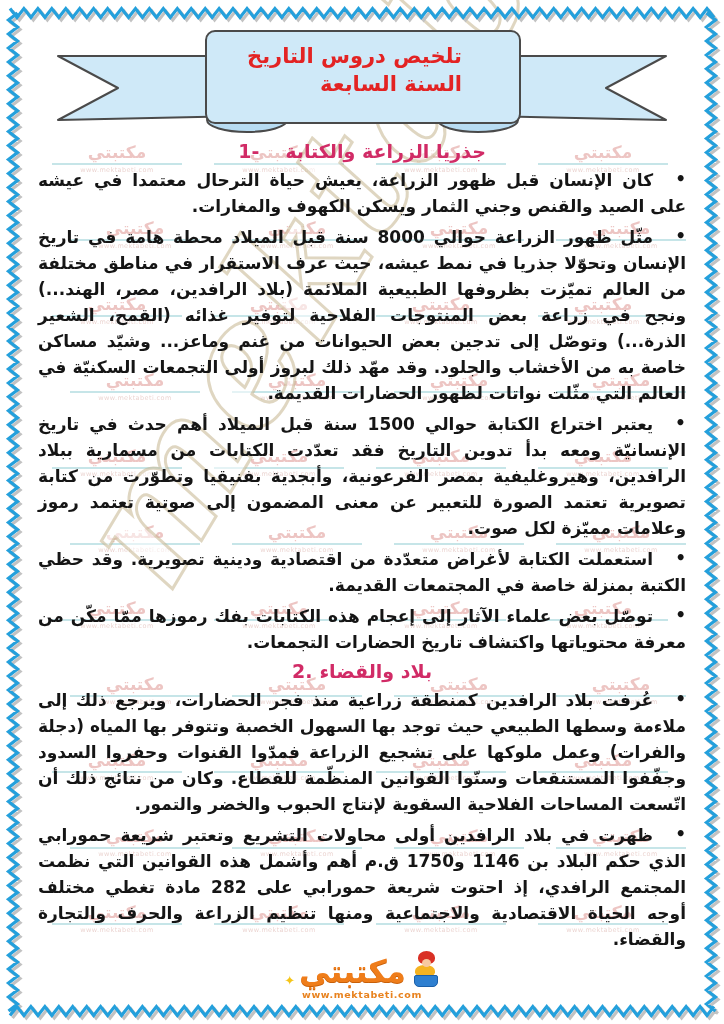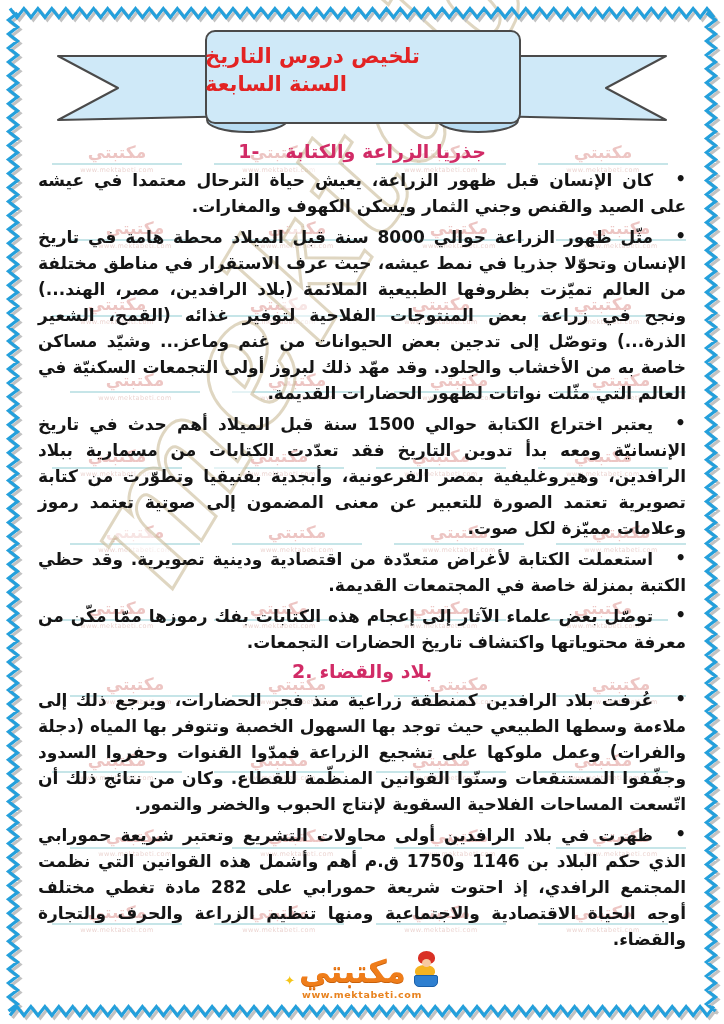--- a/index.html
+++ b/index.html
@@ -21,21 +21,21 @@
       transform:rotate(-59deg);transform-origin:left center;
       font-family:"DejaVu Serif",serif;font-style:italic;font-weight:bold;
       font-size:165px;letter-spacing:6px;
       color:rgba(255,255,255,.55);
       -webkit-text-stroke:3px rgba(196,180,142,.55);
       pointer-events:none;white-space:nowrap;}
 
   
   #banner-wrap{position:absolute;left:0;top:0;width:724px;height:150px;z-index:3;}
   #banner-title{position:absolute;left:205px;top:42px;width:257px;
-      text-align:left;direction:rtl;
+      text-align:right;direction:rtl;
       color:#e32323;font-weight:bold;font-size:21px;line-height:1.35;}
 
   
   #doc{position:absolute;left:38px;top:136px;width:648px;z-index:2;
        direction:rtl;color:#151515;}
   .sec-head{display:flex;direction:ltr;justify-content:center;align-items:baseline;
        color:#d12b66;font-weight:bold;font-size:19px;margin:4px 0 5px 0;}
   .sec-head .num{margin-right:26px;}
   .sec-head.tight .num{margin-right:7px;}
   .para{margin:0 0 5px 0;font-size:17px;font-weight:bold;line-height:26px;

